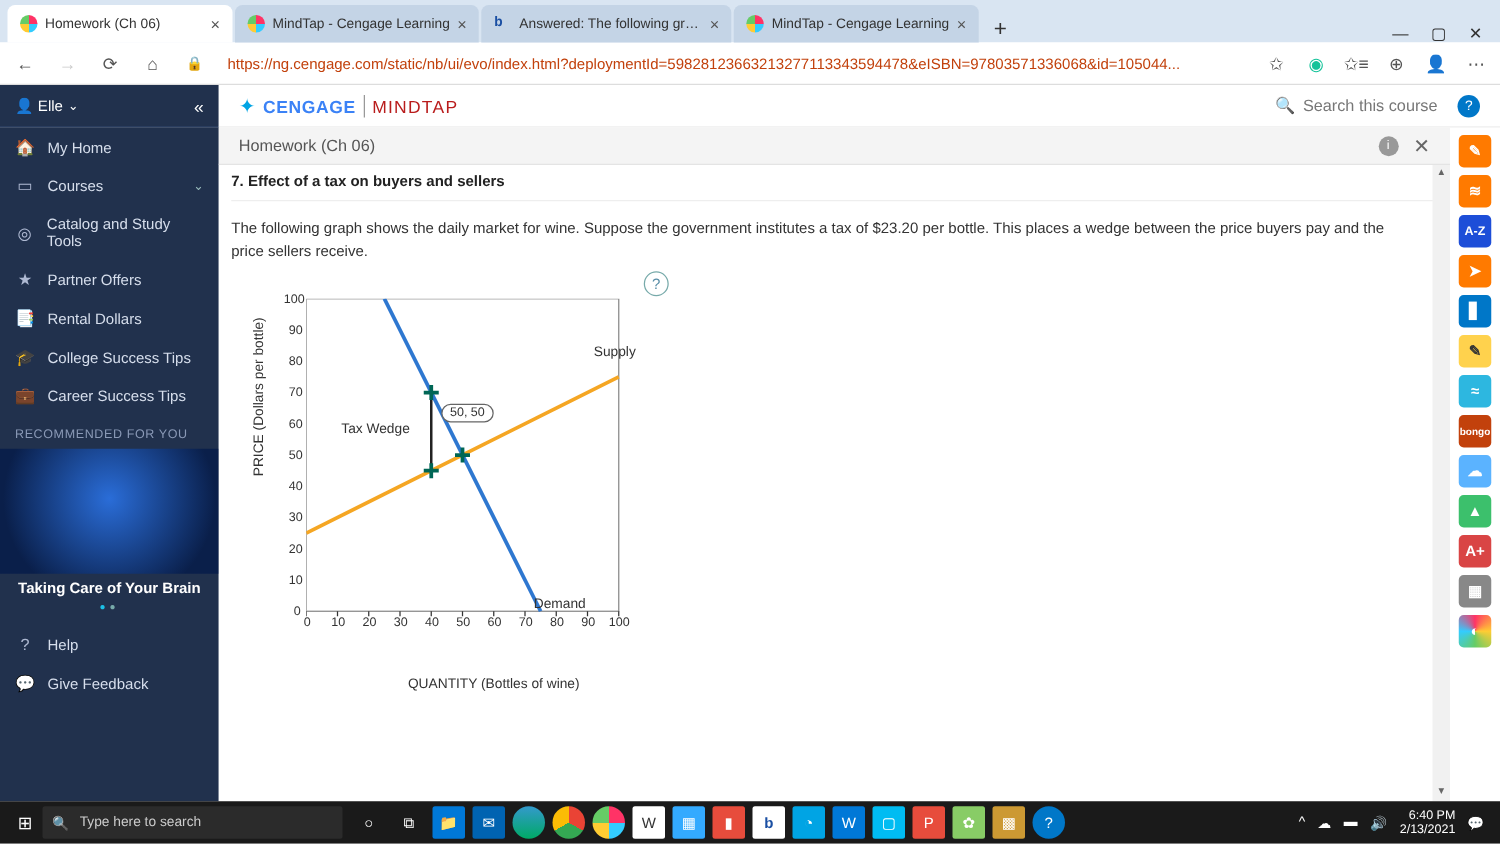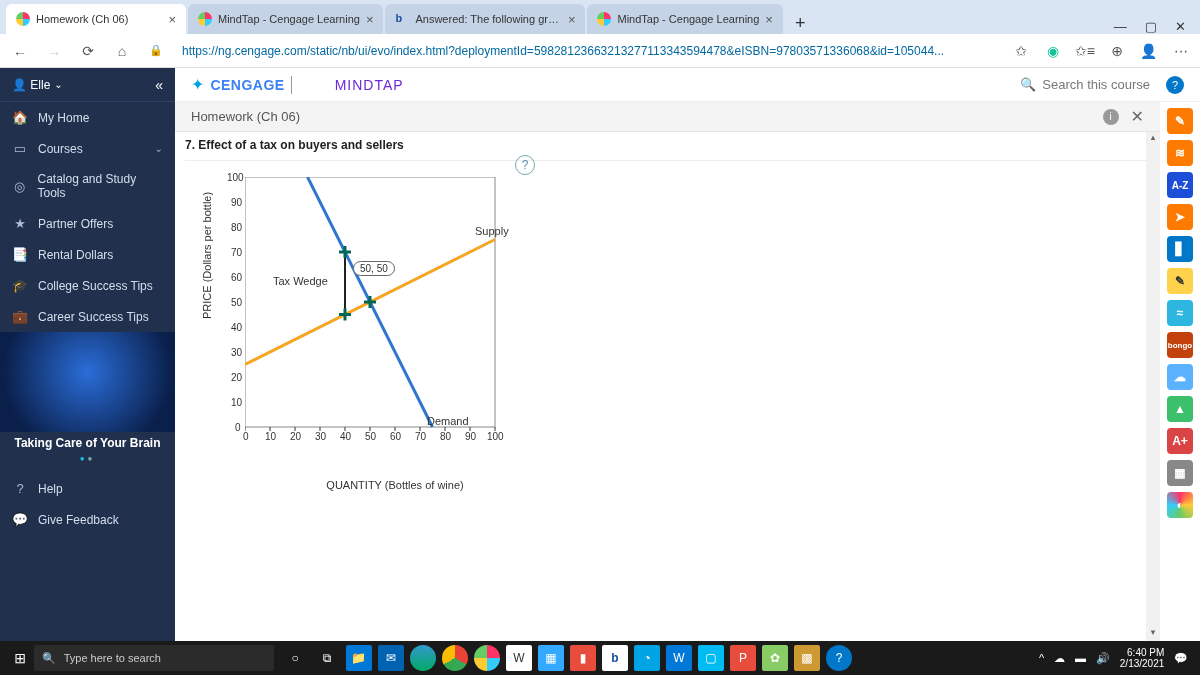--- a/index.html
+++ b/index.html
@@ -10,32 +10,32 @@
 .tab { height: 30px; background: #fff; border-radius: 6px 6px 0 0; display: flex; align-items: center; padding: 0 10px; font-size: 11px; color: #333; margin-right: 2px; max-width: 200px; min-width: 180px; position: relative; }
 .tab.inactive { background: #c4d4e6; }
 .tab .favicon { width: 14px; height: 14px; margin-right: 6px; flex-shrink: 0; }
 .tab .title { overflow: hidden; white-space: nowrap; text-overflow: ellipsis; flex: 1; }
 .tab .close { margin-left: 6px; font-size: 13px; color: #555; cursor: pointer; }
 .tabbar .newtab { font-size: 18px; color: #333; padding: 0 10px;}
 .tabbar .wincontrols { margin-left: auto; display: flex; gap: 18px; padding: 0 8px; font-size: 13px; color: #333; }
 
 .addrbar { height: 34px; background: #fff; border-bottom: 1px solid #ddd; display: flex; align-items: center; padding: 0 8px; gap: 10px; }
 .addrbar .navbtn { width: 24px; text-align: center; color: #555; font-size: 14px; }
-.addrbar .url { flex: 1; font-size: 12px; color: #0369a1; margin-left: 4px; overflow: hidden; white-space: nowrap; text-overflow: ellipsis; }
+.addrbar .url { flex: 1; font-size: 12px; color: #c2410c; margin-left: 4px; overflow: hidden; white-space: nowrap; text-overflow: ellipsis; }
 .addrbar .ricon { width: 22px; text-align: center; color: #555; font-size: 14px; }
 
 
 .apptop { height: 34px; background: #fff; display: flex; align-items: center; padding: 0 16px; border-bottom: 1px solid #eee; }
 .user-chip { position: absolute; left: 0; top: 68px; width: 175px; height: 34px; background: #21314d; color: #fff; display: flex; align-items: center; padding: 0 12px; font-size: 12px; border-bottom:1px solid #2e4266;}
 .user-chip .caret { margin-left: 4px; font-size: 10px;}
 .user-chip .collapse { margin-left: auto; font-size: 14px;}
 .brand { display: flex; align-items: center; gap: 6px; margin-left: 0; }
 .brand-logo { color: #3b82f6; font-weight: bold; font-size: 14px; letter-spacing: .5px;}
 .brand-div { width:1px; height:18px; background:#999;}
-.brand-prod { color: #6d28d9; font-size: 14px; letter-spacing: 1px; margin-left: 37px;}
+.brand-prod { color: #b91c1c; font-size: 14px; letter-spacing: 1px;}
 .search { margin-left: auto; display: flex; align-items: center; gap: 6px; color: #777; font-size: 13px;}
 .help-circ { width:18px; height:18px; border-radius:50%; background:#0077c8; color:#fff; font-size:11px; display:flex; align-items:center; justify-content:center; margin-left:16px;}
 
 
 .sidebar { position: absolute; left:0; top:102px; width:175px; bottom:34px; background:#21314d; color:#d6deec; font-size:12px; overflow:hidden;}
 .sidebar .item { display:flex; align-items:center; padding:8px 12px; gap:10px; cursor:pointer;}
 .sidebar .icon { width:16px; text-align:center; font-size:13px; color:#aeb9d2;}
 .sidebar .chev { margin-left:auto; font-size:10px; color:#9bb;}
 .sidebar .sec-label { padding:10px 12px 6px; font-size:10px; color:#8a99b6; letter-spacing:.5px;}
 .brain-card { height:100px; background: radial-gradient(circle at 50% 40%, #2a6dd8 0%, #0a1f4a 80%); margin:0; display:flex; align-items:flex-end; justify-content:center;}
@@ -169,20 +169,21 @@
       <span>Rental Dollars</span>
     </div>
   <div class="item">
       <span class="icon">🎓</span>
       <span>College Success Tips</span>
     </div>
   <div class="item">
       <span class="icon">💼</span>
       <span>Career Success Tips</span>
     </div>
+  <div class="sec-label">RECOMMENDED FOR YOU</div>
   <div class="brain-card"></div>
   <div class="brain-title">Taking Care of Your Brain</div>
   <div class="dots"><span class="first">●</span><span class="second">●</span></div>
   <div class="item">
       <span class="icon">?</span>
       <span>Help</span>
     </div>
   <div class="item">
       <span class="icon">💬</span>
       <span>Give Feedback</span>
@@ -193,20 +194,21 @@
   <span>Homework (Ch 06)</span>
   <div class="r">
     <span class="info">i</span>
     <span style="font-size:16px;color:#666;">✕</span>
   </div>
 </div>
 
 <div class="content">
   <div class="content-inner">
     <div class="q-title">7. Effect of a tax on buyers and sellers</div>
+    <div class="q-text">The following graph shows the daily market for wine. Suppose the government institutes a tax of $23.20 per bottle. This places a wedge between the price buyers pay and the price sellers receive.</div>
 
     <div class="chart-wrap">
       <div class="chart-help">?</div>
       <div class="ylabel">PRICE (Dollars per bottle)</div>
       <svg class="plot" width="260" height="260">
         <rect x="0" y="0" width="250" height="250" fill="none" stroke="#888" stroke-width="1"></rect>
 
         <line x1="0" y1="187.5" x2="250" y2="62.5" stroke="#f5a623" stroke-width="3"></line>
 
         <line x1="62.5" y1="0" x2="187.5" y2="250" stroke="#2e77d0" stroke-width="3"></line>
@@ -252,21 +254,21 @@
       <div class="tick" style="left:85px; top:262px;">20</div>
       <div class="tick" style="left:110px; top:262px;">30</div>
       <div class="tick" style="left:135px; top:262px;">40</div>
       <div class="tick" style="left:160px; top:262px;">50</div>
       <div class="tick" style="left:185px; top:262px;">60</div>
       <div class="tick" style="left:210px; top:262px;">70</div>
       <div class="tick" style="left:235px; top:262px;">80</div>
       <div class="tick" style="left:260px; top:262px;">90</div>
       <div class="tick" style="left:282px; top:262px;">100</div>
 
-      <div class="series-label" style="left:270px; top:56px;">Supply</div>
+      <div class="series-label" style="left:270px; top:45px;">Supply</div>
       <div class="series-label" style="left:222px; top:246px;">Demand</div>
       <div class="series-label" style="left:68px; top:106px;">Tax Wedge</div>
       <div class="tag-label" style="left:148px; top:92px;">50, 50</div>
       <div class="xlabel">QUANTITY (Bottles of wine)</div>
     </div>
   </div>
 </div>
 
 <div class="scroll-track">
   <div class="scroll-up">▴</div>

